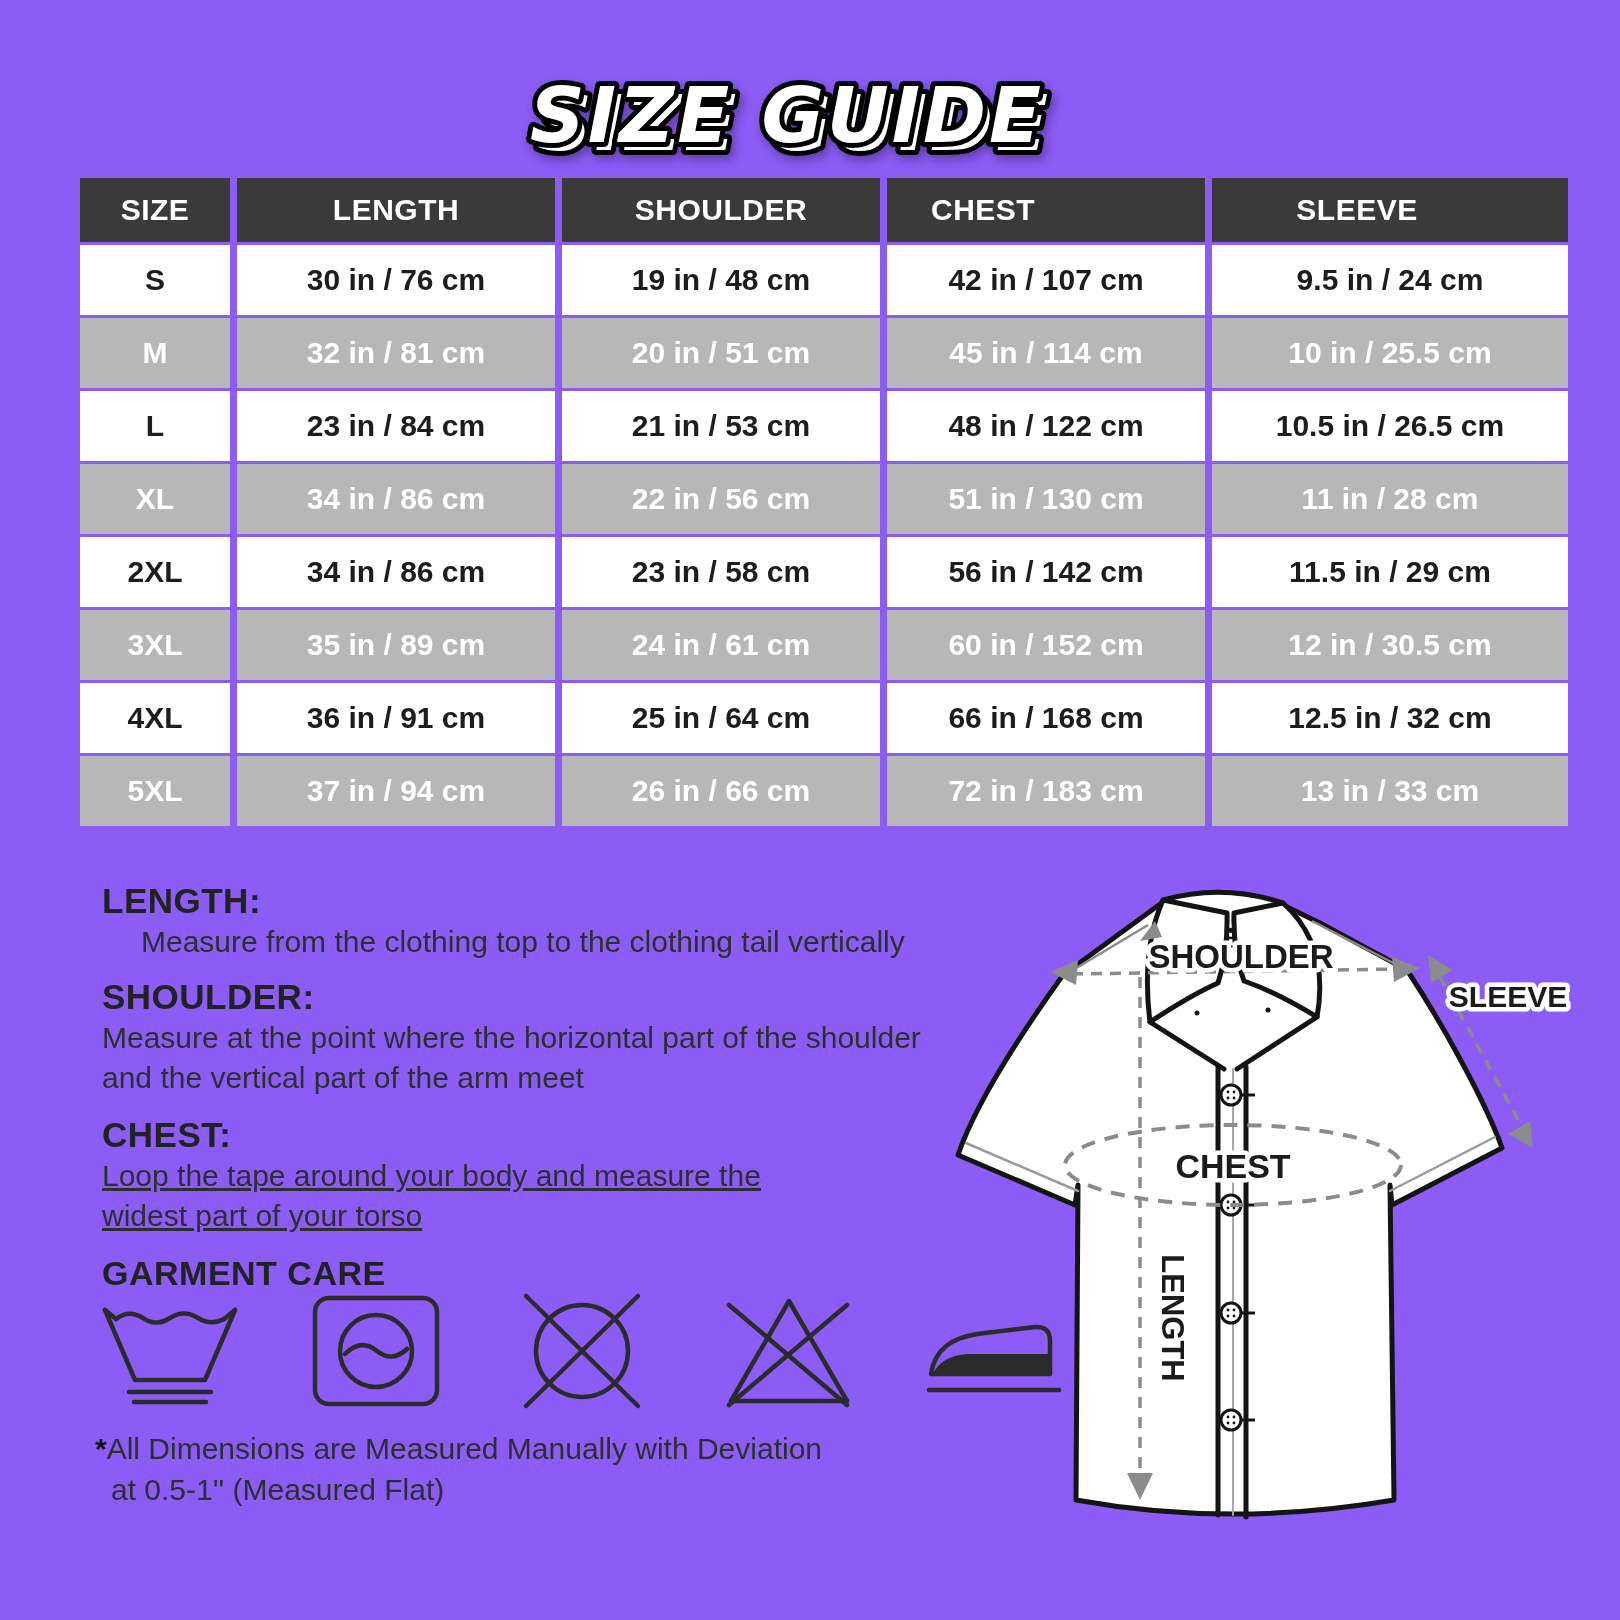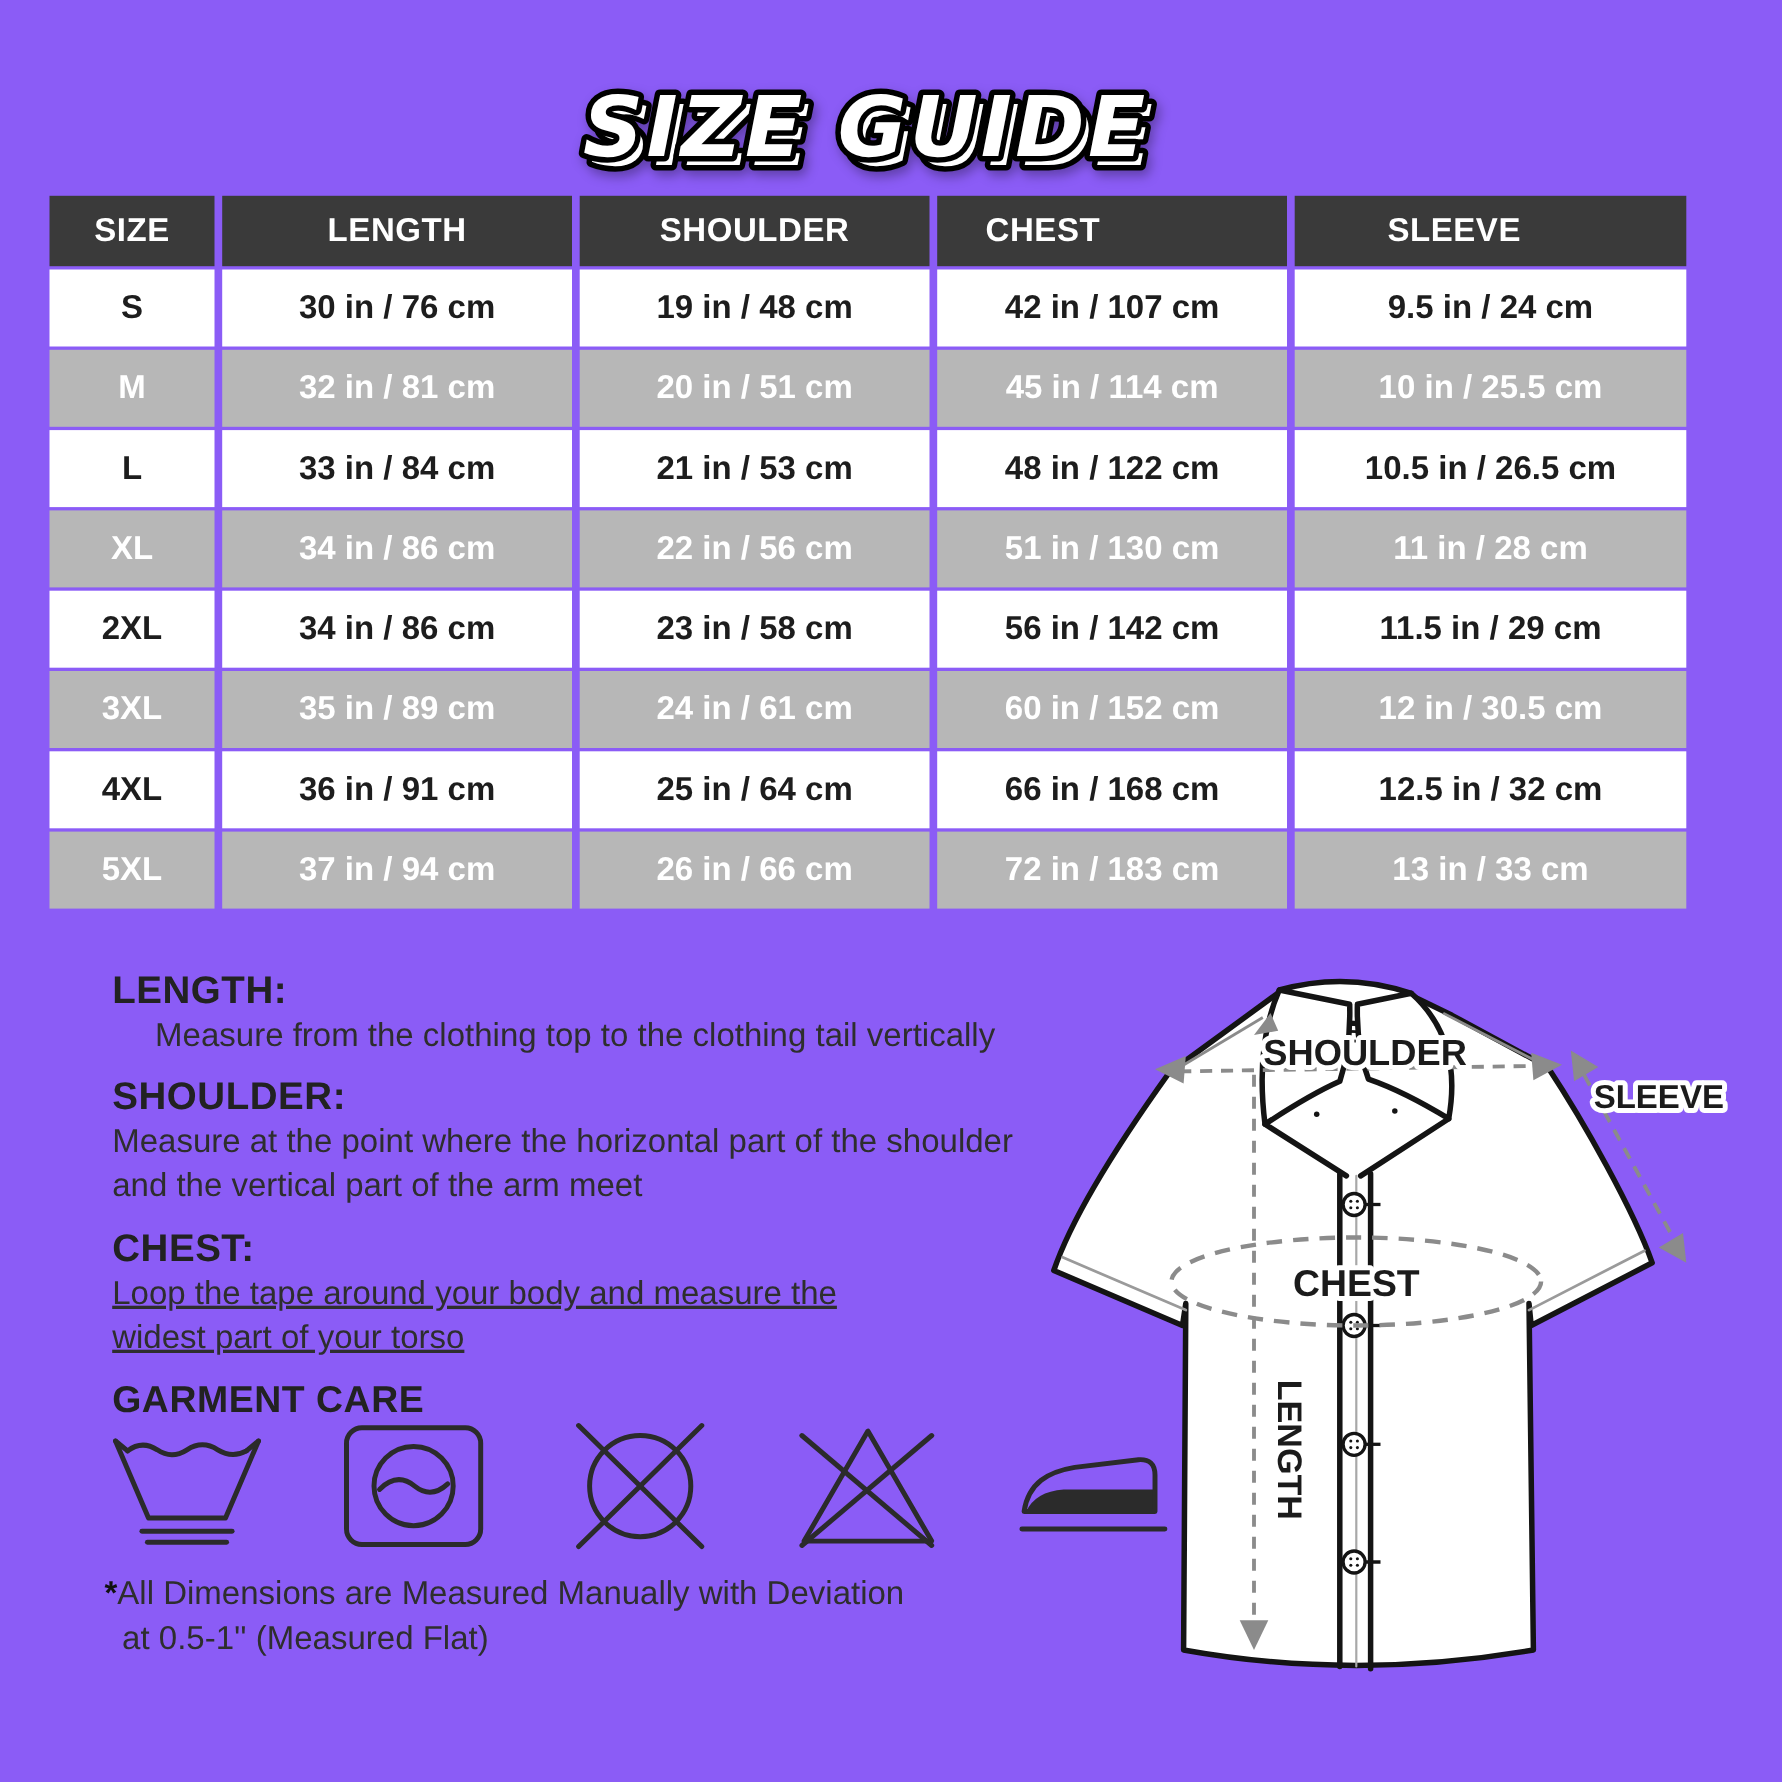--- a/index.html
+++ b/index.html
@@ -6,21 +6,21 @@
   .page{position:relative;width:1620px;height:1620px;background:#8b5cf6;overflow:hidden;
         font-family:"Liberation Sans",sans-serif;}
 
   
   .title-svg{position:absolute;left:0;top:38px;width:1620px;height:140px;
              filter:drop-shadow(3px 5px 5px rgba(0,0,0,0.30));}
   .title-svg text{font-family:"DejaVu Sans","Liberation Sans",sans-serif;
                   font-weight:bold;font-style:italic;font-size:76px;letter-spacing:3px;}
 
   
-  .size-table{position:absolute;left:45px;top:178px;
+  .size-table{position:absolute;left:80px;top:178px;
               display:grid;grid-template-columns:150px 318px 318px 318px 356px;
               grid-template-rows:64px repeat(8,70px);gap:3px 7px;}
   .size-table .hc{background:#3a3a3a;color:#ffffff;font-weight:bold;font-size:30px;
                   display:flex;align-items:center;justify-content:center;letter-spacing:0.5px;}
   .size-table .hc.chest-h{justify-content:flex-start;padding-left:44px;}
   .size-table .hc.sleeve-h{padding-right:66px;}
   .size-table .cell{display:flex;align-items:center;justify-content:center;
                     font-weight:bold;font-size:30px;}
   .size-table .row-odd{background:#ffffff;color:#1d1d1d;}
   .size-table .row-even{background:#b7b7b7;color:#ffffff;}
@@ -68,21 +68,21 @@
       <div class="cell row-odd">30 in / 76 cm</div>
       <div class="cell row-odd">19 in / 48 cm</div>
       <div class="cell row-odd">42 in / 107 cm</div>
       <div class="cell row-odd">9.5 in / 24 cm</div>
       <div class="cell row-even">M</div>
       <div class="cell row-even">32 in / 81 cm</div>
       <div class="cell row-even">20 in / 51 cm</div>
       <div class="cell row-even">45 in / 114 cm</div>
       <div class="cell row-even">10 in / 25.5 cm</div>
       <div class="cell row-odd">L</div>
-      <div class="cell row-odd">33 in / 84 cm</div>
+      <div class="cell row-odd">23 in / 84 cm</div>
       <div class="cell row-odd">21 in / 53 cm</div>
       <div class="cell row-odd">48 in / 122 cm</div>
       <div class="cell row-odd">10.5 in / 26.5 cm</div>
       <div class="cell row-even">XL</div>
       <div class="cell row-even">34 in / 86 cm</div>
       <div class="cell row-even">22 in / 56 cm</div>
       <div class="cell row-even">51 in / 130 cm</div>
       <div class="cell row-even">11 in / 28 cm</div>
       <div class="cell row-odd">2XL</div>
       <div class="cell row-odd">34 in / 86 cm</div>

